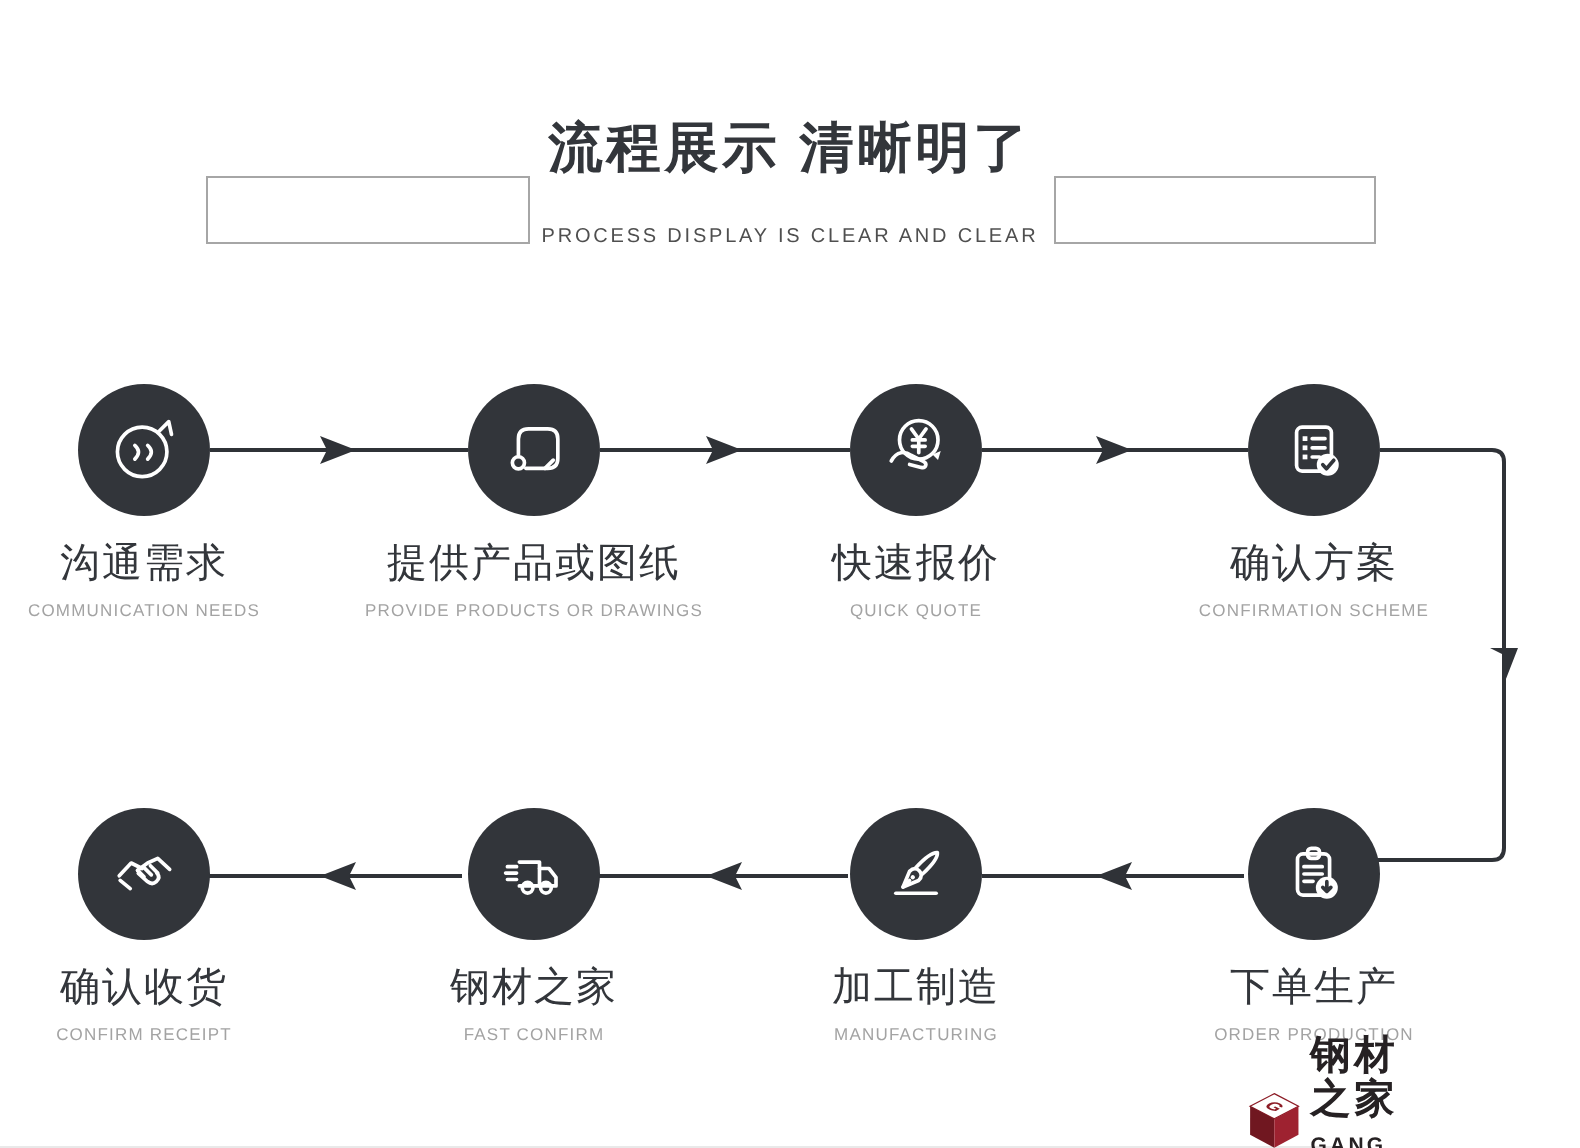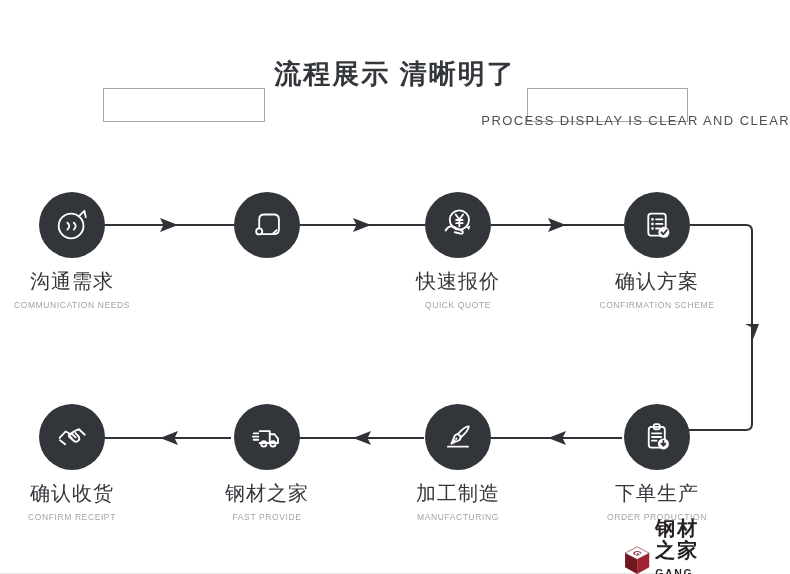--- a/index.html
+++ b/index.html
@@ -7,22 +7,22 @@
   body { font-family:"Liberation Sans","DejaVu Sans",sans-serif; position:relative; }
 
   .page { position:relative; width:666px; height:574px; background:#fff; border-bottom:1px solid #e9e9e9; }
 
   
   .hdr-box { position:absolute; top:88px; height:34px; border:1px solid #a6a6a6; background:#fff; }
   .hdr-box.left  { left:103px; width:162px; }
   .hdr-box.right { left:527px; width:161px; }
   .hdr-title { position:absolute; top:56px; left:0; width:790px; text-align:center;
                font-size:27px; font-weight:bold; letter-spacing:2px; color:#33363b; }
-  .hdr-sub { position:absolute; top:113px; left:0; width:790px; text-align:right;
-             font-size:13px; letter-spacing:1.4px; color:#4f4f4f; }
+  .hdr-sub { position:absolute; top:113px; left:0; width:790px; text-align:center;
+             font-size:10px; letter-spacing:1.4px; color:#4f4f4f; }
 
   
   .connectors { position:absolute; left:0; top:0; width:790px; height:574px; z-index:0; }
   .connectors path, .connectors line { stroke:#2f3237; stroke-width:2; fill:none; }
   .connectors polygon { fill:#2f3237; stroke:none; }
 
   
   .step { position:absolute; width:200px; text-align:center; z-index:1; }
   .step .circle { width:66px; height:66px; margin:0 auto; border-radius:50%;
                   background:#32353a; display:flex; align-items:center; justify-content:center; }
@@ -87,20 +87,22 @@
   </div>
 
   <div class="step r1 c2">
     <div class="circle">
       <svg viewBox="0 0 48 48">
         <path class="ic" d="M15.5 27.5 V18 q0 -5.5 5.5 -5.5 h10.5 q5.5 0 5.5 5.5 v10.5 q0 5.5 -5.5 5.5 H19.5"></path>
         <circle class="ic" cx="15.5" cy="31" r="3.3"></circle>
         <path class="ic" d="M30 34 l4.5 -4.5"></path>
       </svg>
     </div>
+    <div class="t">提供产品或图纸</div>
+    <div class="e">PROVIDE PRODUCTS OR DRAWINGS</div>
   </div>
 
   <div class="step r1 c3">
     <div class="circle">
       <svg viewBox="0 0 48 48">
         <circle class="ic" cx="25.5" cy="18.5" r="10.5"></circle>
         <path class="ic" d="M21.5 12.5 L25.5 18 L29.5 12.5 M22 18.5 h7 M22 22 h7 M25.5 18.5 V25.5"></path>
         <path class="ic" d="M10.5 30 c3 -5.5 7.5 -5.5 11 -3 l6.5 3.2 c2.3 1.1 1.6 3.9 -1.2 3.3 l-6.3 -1.6"></path>
         <polygon class="icf" points="33,26.5 37.5,24.5 36,29.5"></polygon>
       </svg>
@@ -143,21 +145,21 @@
     <div class="circle">
       <svg viewBox="0 0 48 48">
         <path class="ic" d="M16 17.5 h11 v13 h-11"></path>
         <path class="ic" d="M27 21 h5.2 l3.8 4.8 v4.7 h-9"></path>
         <circle class="ic" cx="20.5" cy="31.5" r="2.9"></circle>
         <circle class="ic" cx="30.5" cy="31.5" r="2.9"></circle>
         <path class="ic" d="M9.5 20 h5 M8.5 23.5 h6 M9.5 27 h5"></path>
       </svg>
     </div>
     <div class="t">钢材之家</div>
-    <div class="e">FAST PROVIDE</div>
+    <div class="e">FAST CONFIRM</div>
   </div>
 
   <div class="step r2 c3">
     <div class="circle">
       <svg viewBox="0 0 48 48">
         <g transform="rotate(45 24 24)">
           <path class="ic" d="M24 34 L20.5 25.5 Q20.5 21.5 24 21.5 Q27.5 21.5 27.5 25.5 Z"></path>
           <circle class="icf" cx="24" cy="26.5" r="1.2"></circle>
           <path class="ic" d="M24 34 V29"></path>
           <path class="ic" d="M21.5 21.5 Q21 10 24 7.5 Q27 10 26.5 21.5"></path>

